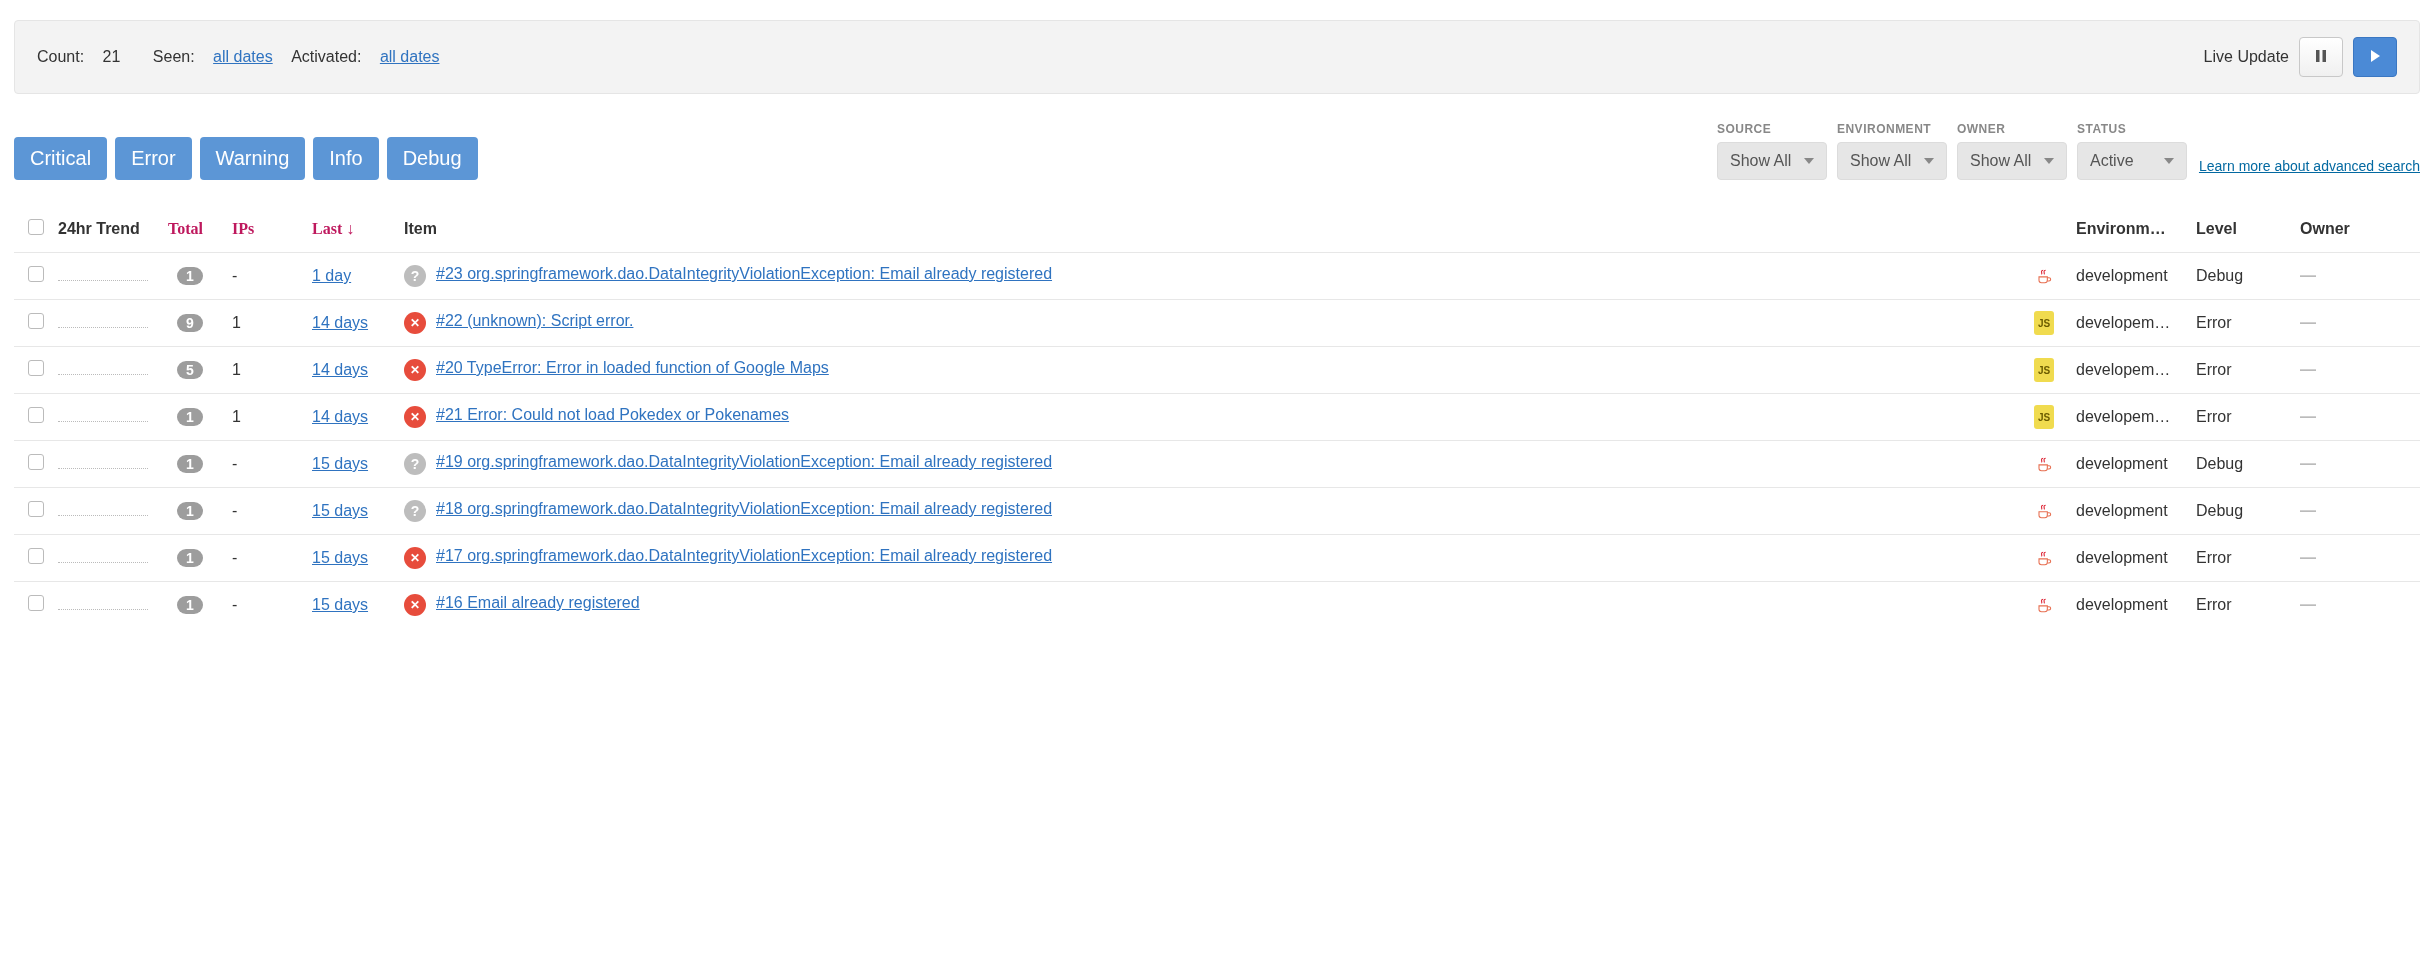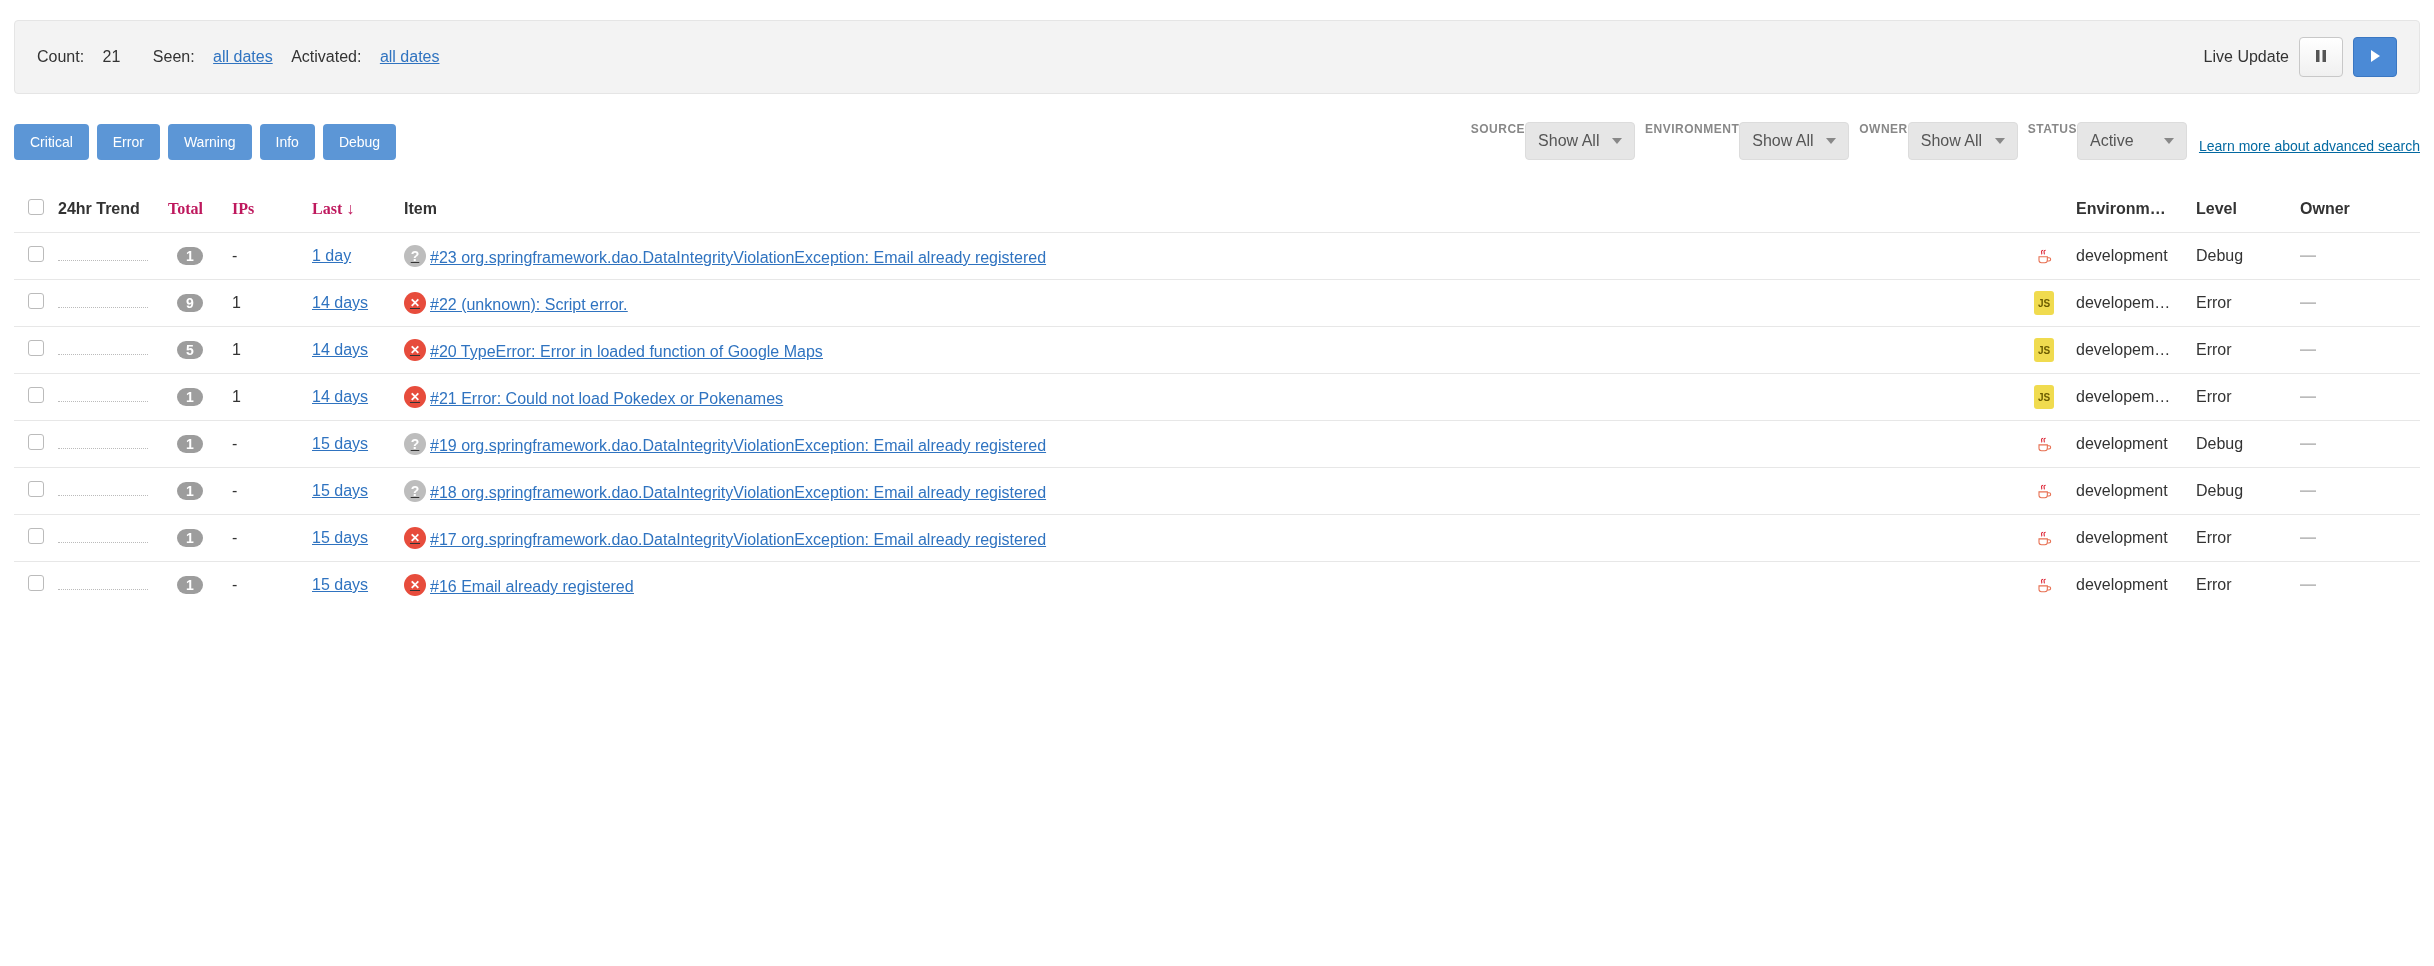--- a/index.html
+++ b/index.html
@@ -49,25 +49,25 @@
     flex-wrap: wrap;
     gap: 8px;
     margin-bottom: 28px;
   }
   .pill-btn {
     background:#5c96d6;
     color:#fff;
     border:none;
     border-radius:4px;
     padding: 10px 16px;
-    font-size:14px;
+    font-size:20px;
     cursor:pointer;
   }
   .spacer { flex:1; }
-  .dropdown-group { display:flex; flex-direction:row; margin-right:4px; }
+  .dropdown-group { display:flex; flex-direction:column; margin-right:4px; }
   .dropdown-label {
     font-size:12px;
     font-weight:600;
     color:#888;
     letter-spacing:0.5px;
     text-transform:uppercase;
     margin-bottom:6px;
   }
   .dropdown-btn {
     background:#e6e6e6;
@@ -154,21 +154,21 @@
     min-width:26px;
     padding:1px 8px;
     border-radius:999px;
     background:#9d9d9d;
     color:#fff;
     font-size:14px;
     font-weight:600;
     text-align:center;
   }
   td.last a, .item-text { color:#2f73c0; }
-  .item-cell { display:flex; align-items:flex-end; gap:4px;text-decoration:underline; }
+  .item-cell { display:flex; align-items:flex-start; gap:10px; }
   .status-icon {
     width:22px;height:22px;border-radius:50%;
     display:flex;align-items:center;justify-content:center;
     flex-shrink:0;
     color:#fff;font-weight:bold;font-size:14px;
   }
   .status-icon.error { background:#e74c3c; }
   .status-icon.debug { background:#bdbdbd; }
   .status-icon.error::before { content:"✕"; font-size:12px; }
   .status-icon.debug::before { content:"?"; }

